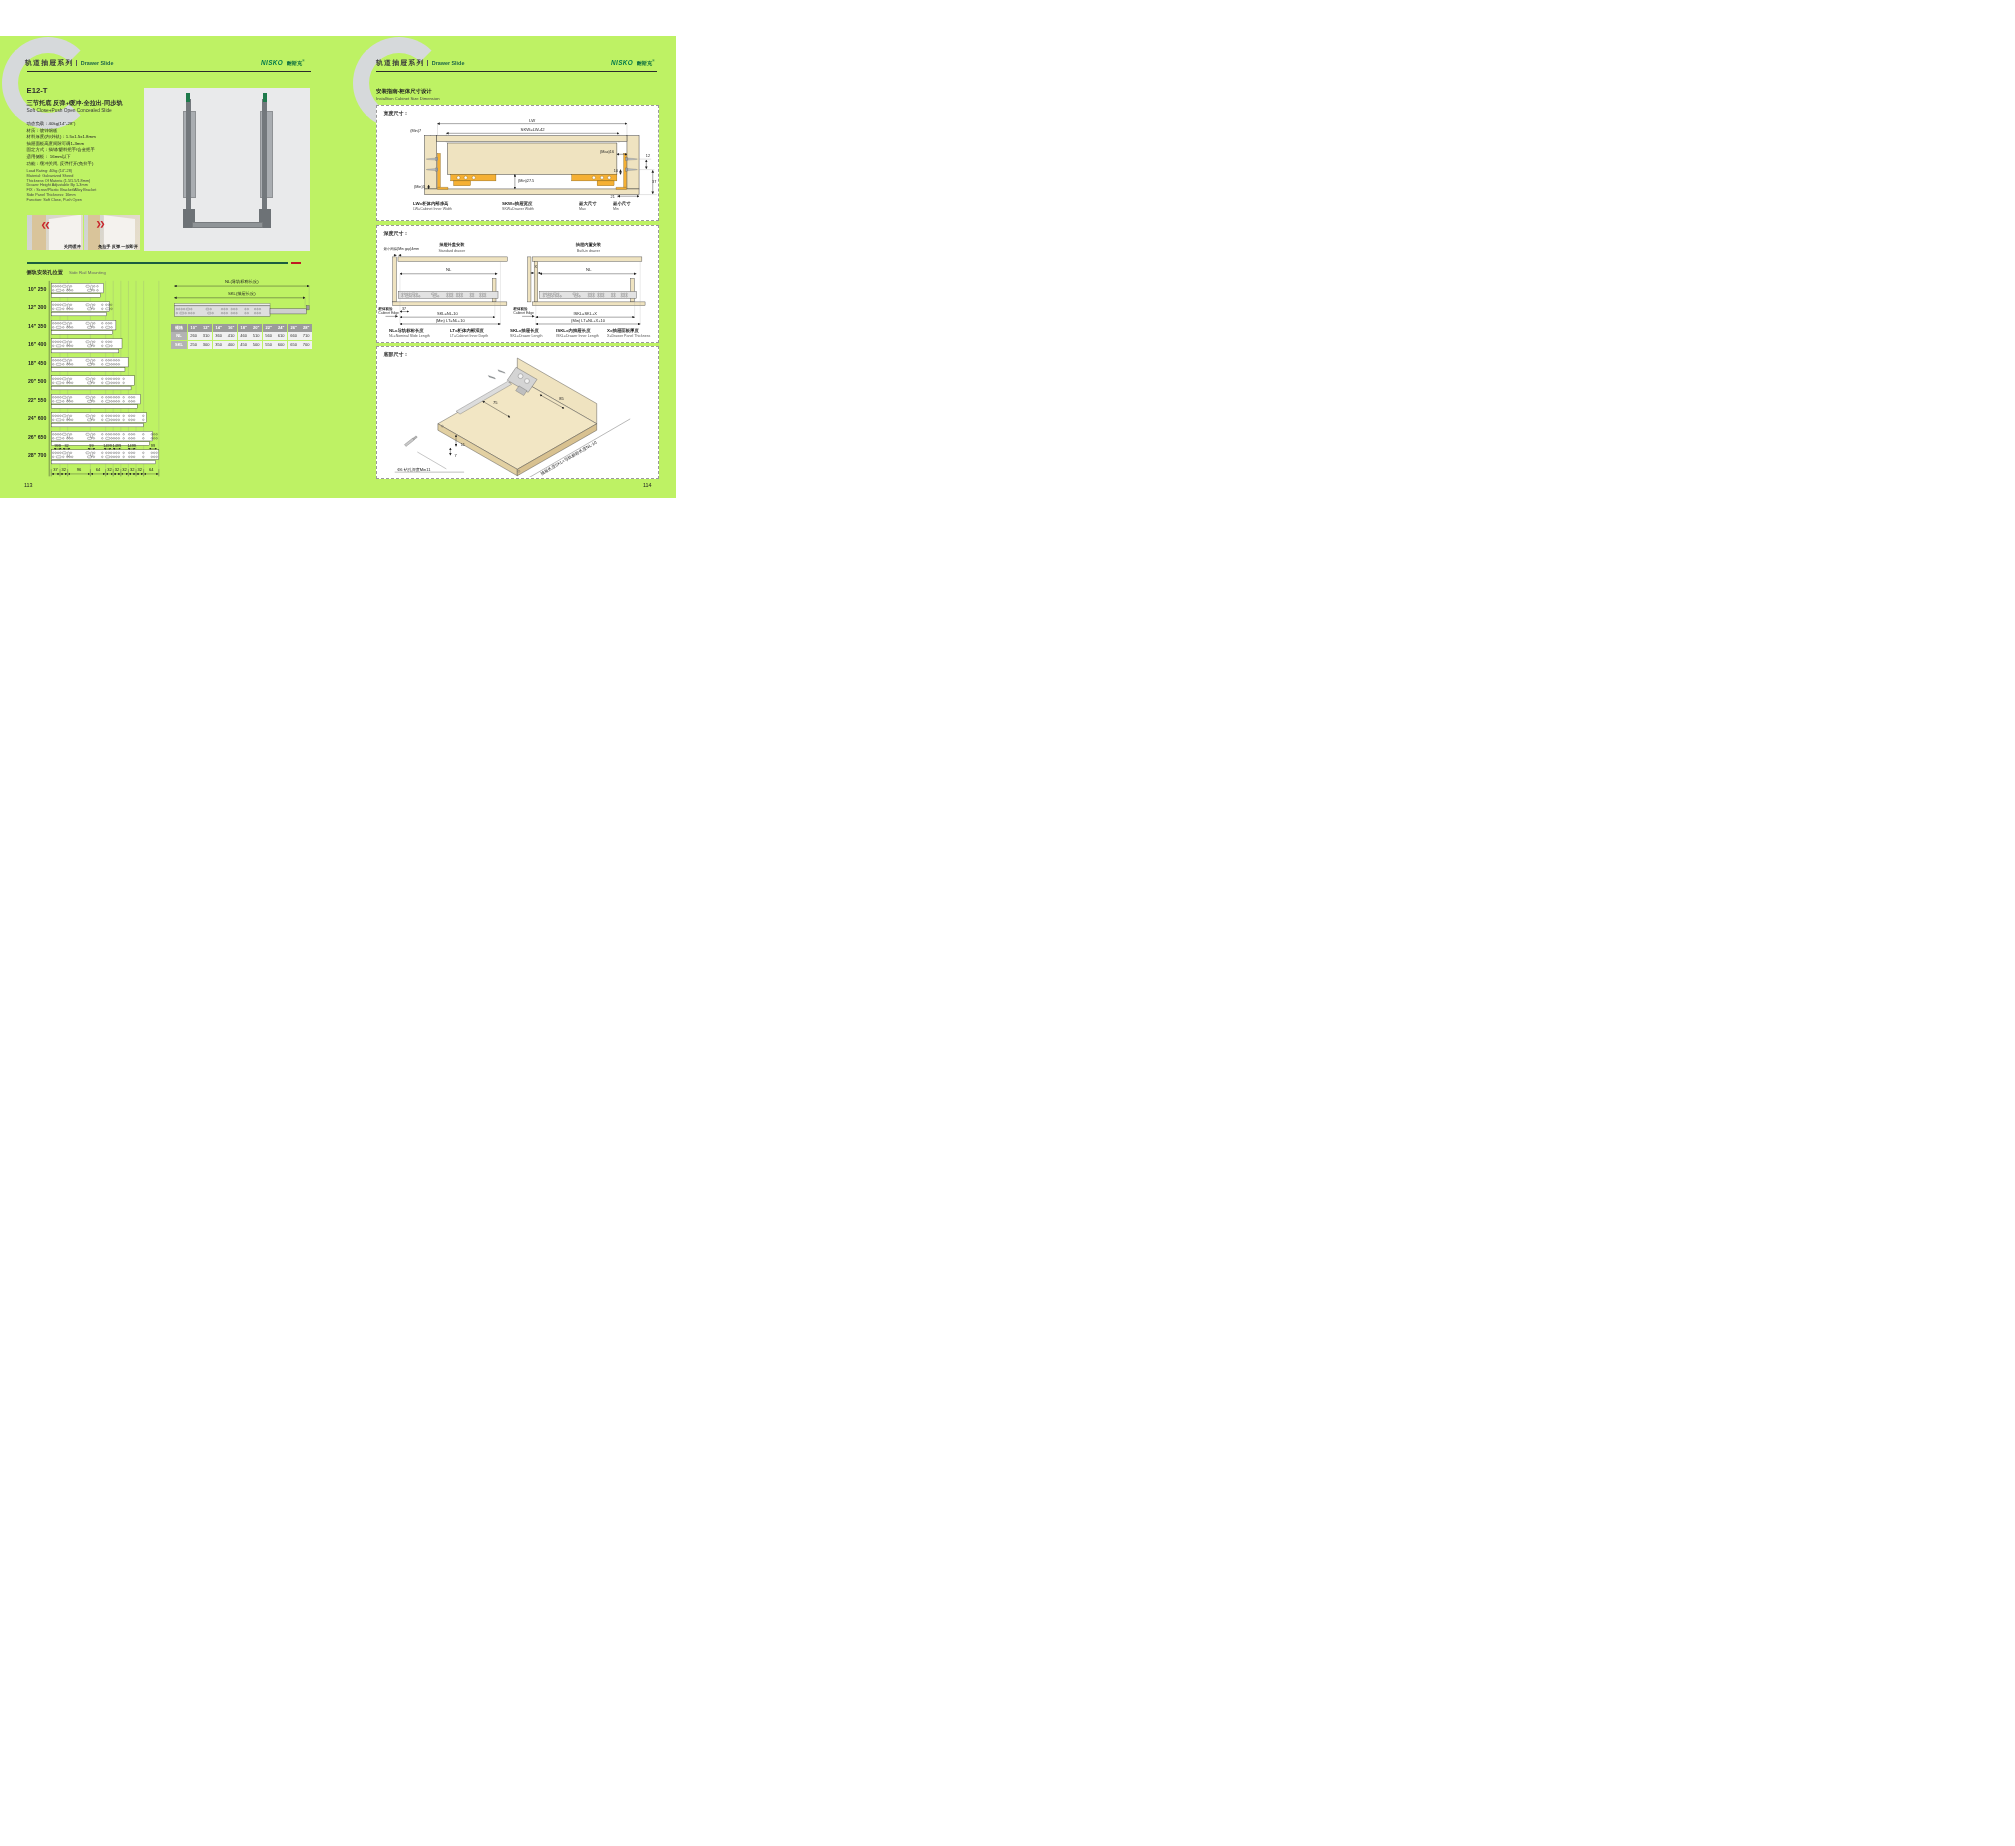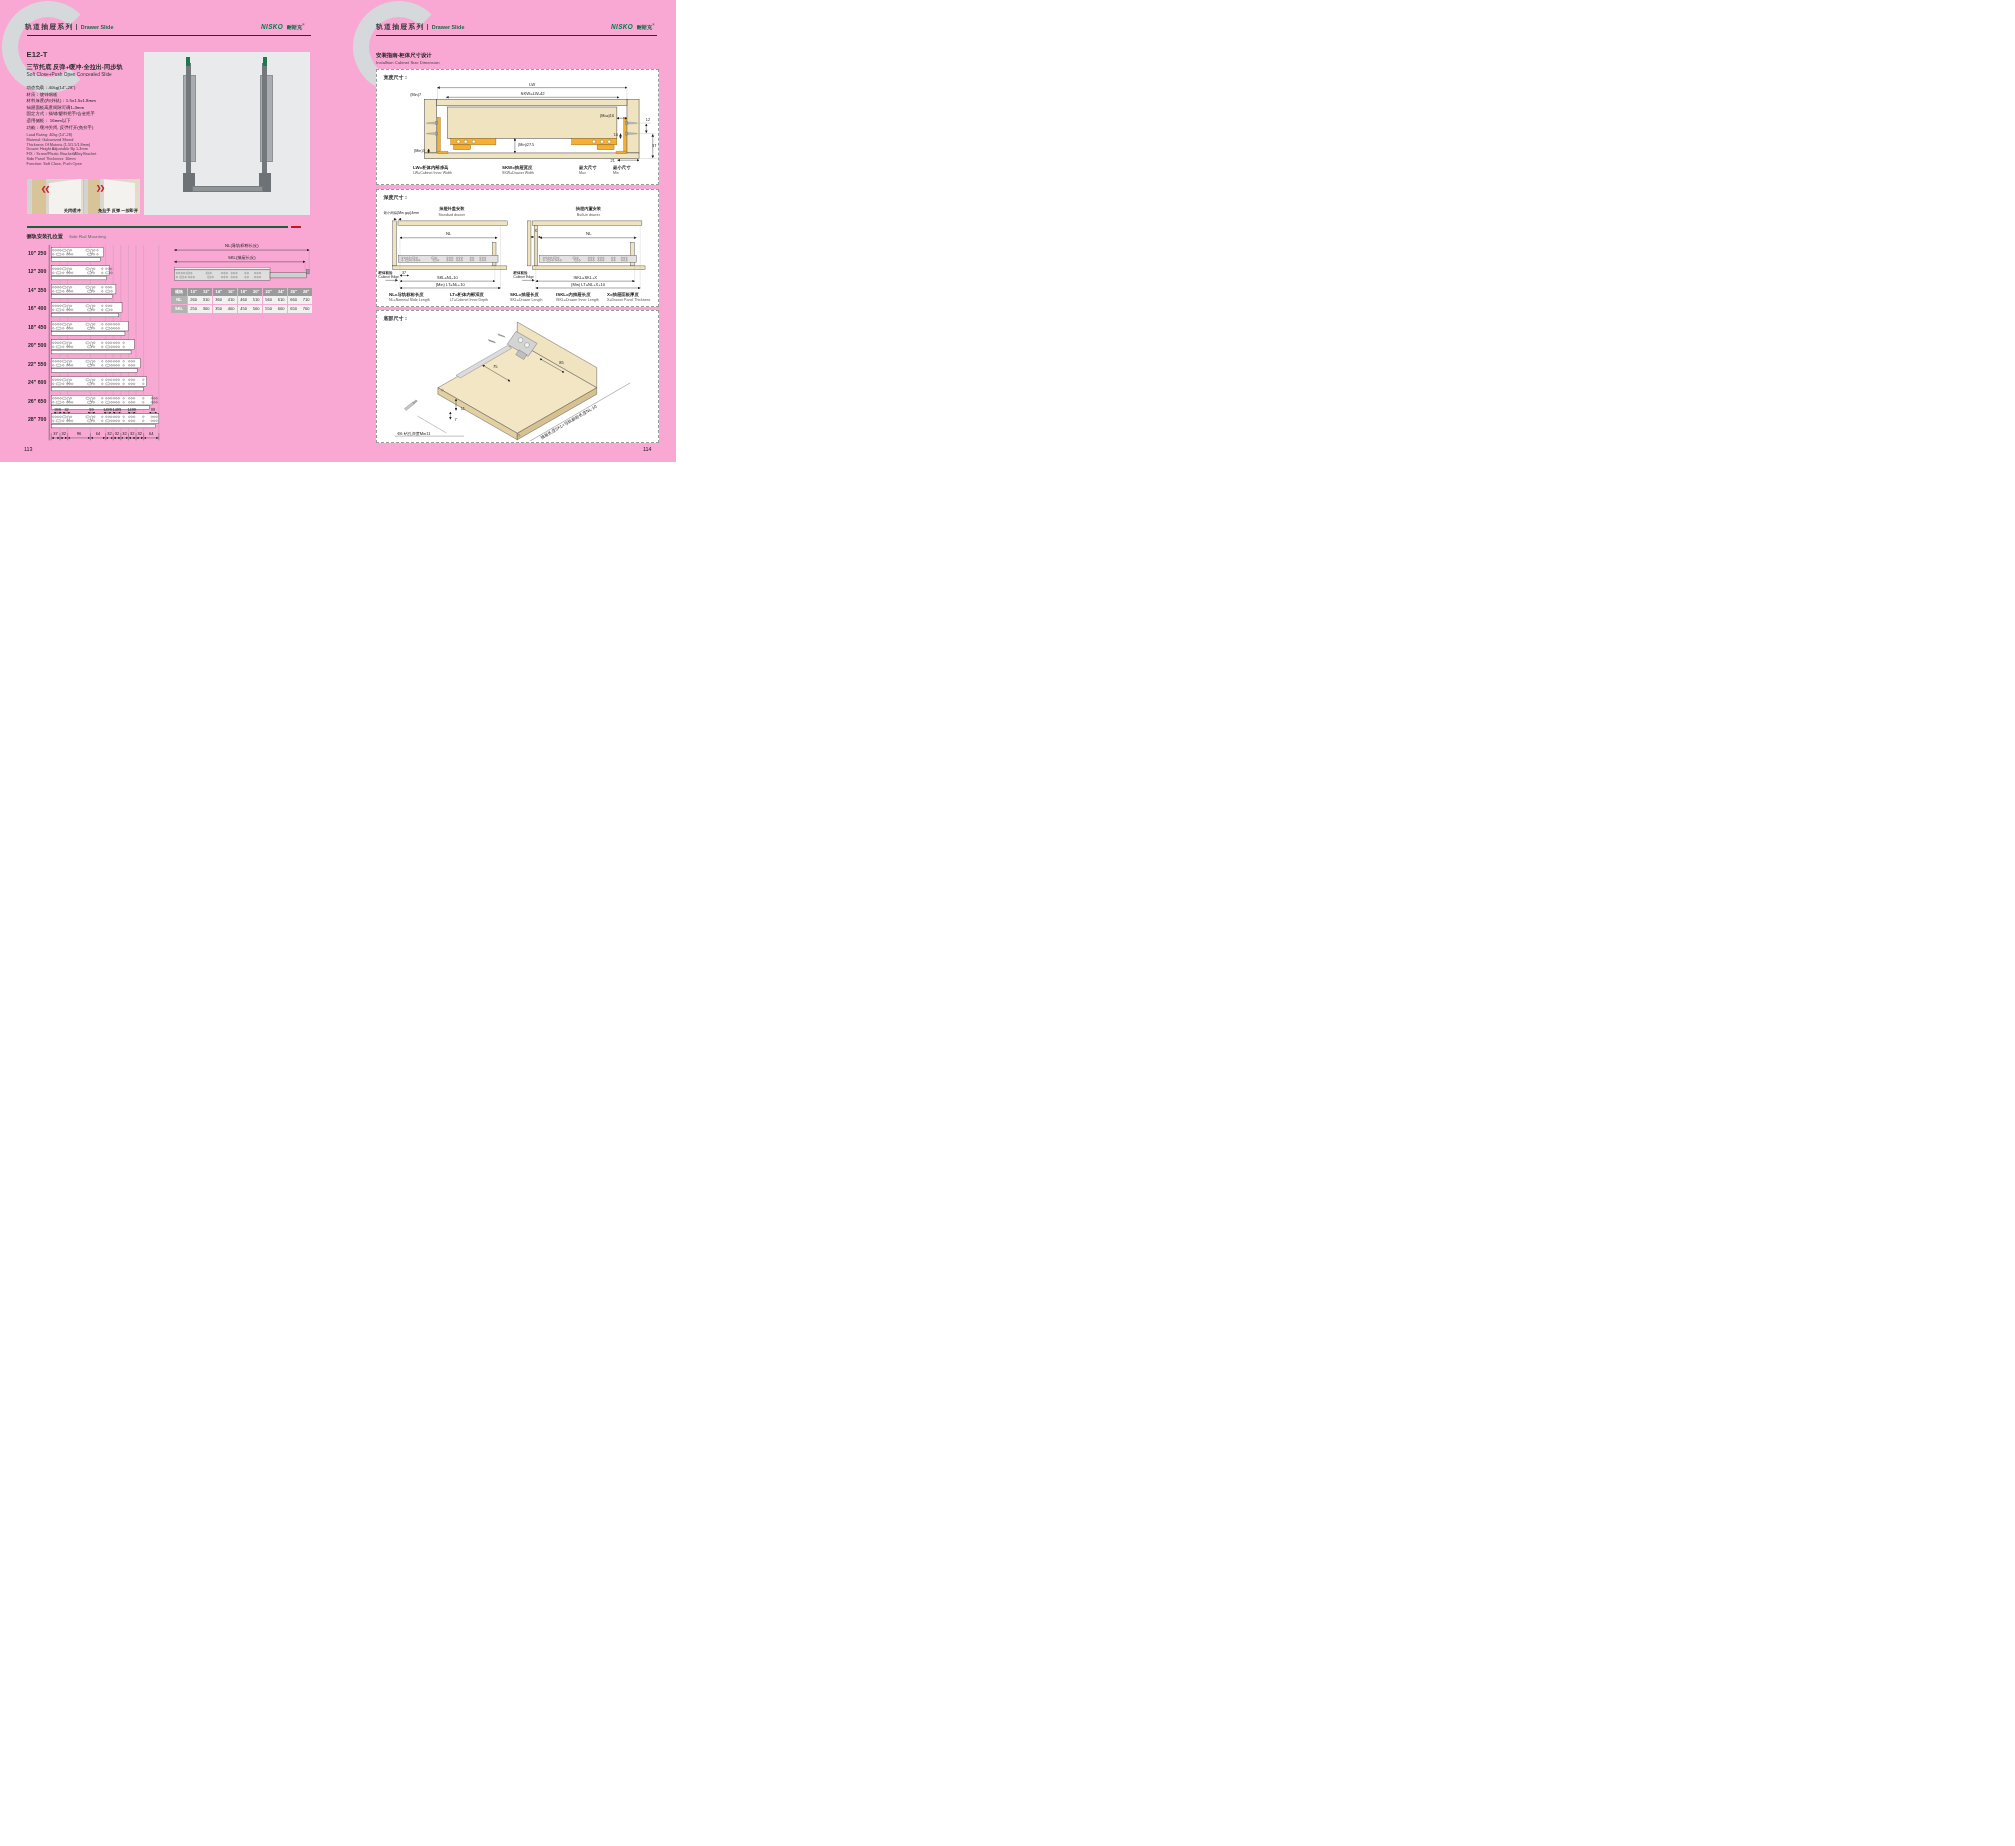--- a/index.html
+++ b/index.html
@@ -1,17 +1,17 @@
 <!DOCTYPE html>
 <html style="font-size:6.4px"><head>
 <meta charset="utf-8">
 <style>
   html,body{margin:0;padding:0;background:#ffffff;}
-  #canvas{position:relative;width:676px;height:462px;background:#f9a8d4;overflow:hidden;
-          font-family:"Liberation Sans",sans-serif;color:#222;}
+  #canvas{position:relative;width:676px;height:462px;background:#bef264;overflow:hidden;
+          font-family:"Liberation Sans",sans-serif;color:#222;margin-top:36px;}
   .abs{position:absolute;}
   
   .c-mark{position:absolute;width:60px;height:60px;border:16px solid #d6d9db;border-radius:50%;
           border-right-color:transparent;}
   
   .hdr-cn{font-size:6.9px;font-weight:bold;color:#3b3b3b;letter-spacing:1.2px;}
   .hdr-bar{display:inline-block;width:0.8px;height:6.4px;background:#555;margin:0 3.6px 0 2.8px;vertical-align:-1.2px;}
   .hdr-en{font-size:5.4px;color:#1c6647;font-weight:bold;}
   .logo{font-weight:bold;white-space:nowrap;}
   .logo-latin{font-size:6.4px;color:#00794a;font-style:italic;letter-spacing:0.4px;}

